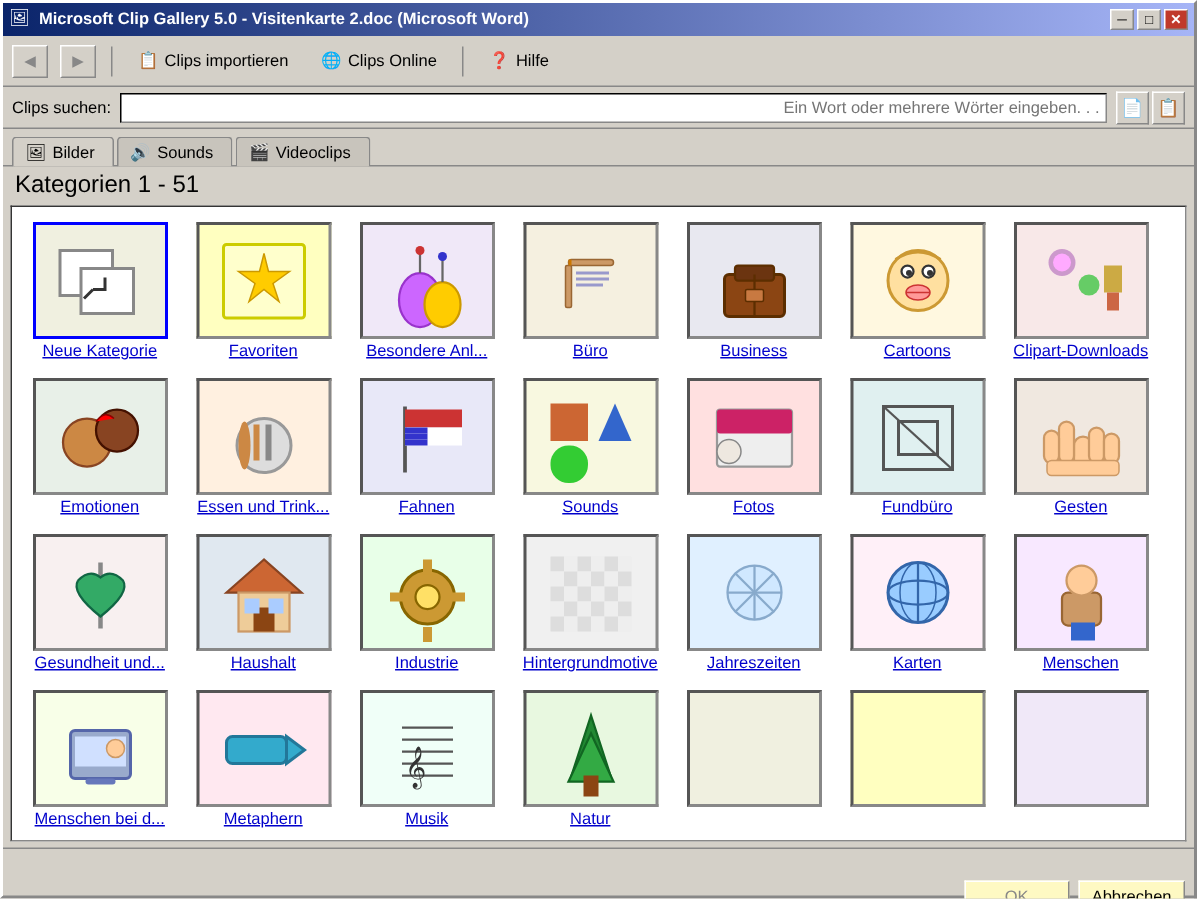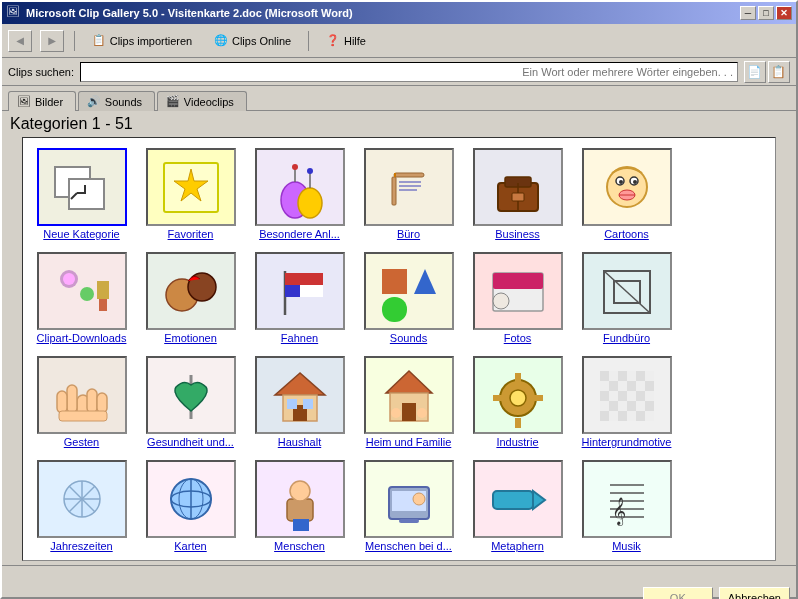--- a/index.html
+++ b/index.html
@@ -79,21 +79,21 @@
       position: relative; top: 1px;
     }
     .tab.active { background: #d4d0c8; z-index: 2; font-weight: normal; }
 
     
     .category-bar { padding: 4px 8px; font-size: 16px; color: #000; }
 
     
     .content-area {
       flex: 1; display: flex; overflow: hidden;
-      border: 1px inset #888; margin: 0 20px 4px; background: white;
+      border: 1px inset #888; margin: 0 5px 4px; background: white;
     }
     .grid-container { flex: 1; overflow-y: auto; padding: 4px; display: flex; flex-wrap: wrap; align-content: flex-start; gap: 0; }
 
     
     .grid-container::-webkit-scrollbar { width: 16px; }
     .grid-container::-webkit-scrollbar-track { background: #d4d0c8; }
     .grid-container::-webkit-scrollbar-thumb { background: #c0bbb0; border: 1px solid #888; }
 
     
     .cat-item {
@@ -274,20 +274,31 @@
           <div class="cat-thumb" style="background: rgb(232, 240, 232);">
             <svg width="70" height="65" viewBox="0 0 70 65">
       <circle cx="26" cy="36" r="16" fill="#cc8844" stroke="#884422" stroke-width="1.5"></circle>
       <circle cx="46" cy="28" r="14" fill="#884422" stroke="#441100" stroke-width="1.5"></circle>
       <path d="M32 22 Q38 14 44 20" fill="red" stroke="darkred" stroke-width="1"></path>
     </svg>
           </div>
           <div class="cat-label">Emotionen</div>
         </div>
         <div class="cat-item">
+          <div class="cat-thumb" style="background: rgb(255, 240, 224);">
+            <svg width="70" height="65" viewBox="0 0 70 65">
+      <circle cx="35" cy="38" r="18" fill="#ddd" stroke="#999" stroke-width="2"></circle>
+      <rect x="28" y="24" width="4" height="24" fill="#cc8844"></rect>
+      <rect x="36" y="24" width="4" height="24" fill="#888"></rect>
+      <ellipse cx="22" cy="38" rx="4" ry="16" fill="#cc8844"></ellipse>
+    </svg>
+          </div>
+          <div class="cat-label">Essen und Trink...</div>
+        </div>
+        <div class="cat-item">
           <div class="cat-thumb" style="background: rgb(232, 232, 248);">
             <svg width="70" height="65" viewBox="0 0 70 65">
       <line x1="20" y1="12" x2="20" y2="56" stroke="#555" stroke-width="2.5"></line>
       <rect x="20" y="14" width="38" height="12" fill="#cc3333"></rect>
       <rect x="20" y="26" width="38" height="12" fill="white"></rect>
       <rect x="20" y="26" width="15" height="4" fill="#3333cc"></rect>
       <rect x="20" y="30" width="15" height="4" fill="#3333cc"></rect>
       <rect x="20" y="34" width="15" height="4" fill="#3333cc"></rect>
     </svg>
           </div>
@@ -349,32 +360,20 @@
           <div class="cat-thumb" style="background: rgb(224, 232, 240);">
             <svg width="70" height="65" viewBox="0 0 70 65">
       <polygon points="35,10 10,32 60,32" fill="#cc6633" stroke="#884422" stroke-width="1.5"></polygon>
       <rect x="18" y="32" width="34" height="26" fill="#eecc99" stroke="#cc9966" stroke-width="1.5"></rect>
       <rect x="28" y="42" width="14" height="16" fill="#8B4513"></rect>
       <rect x="22" y="36" width="10" height="10" fill="#aaccff"></rect>
       <rect x="38" y="36" width="10" height="10" fill="#aaccff"></rect>
     </svg>
           </div>
           <div class="cat-label">Haushalt</div>
-        </div>
-        <div class="cat-item">
-          <div class="cat-thumb" style="background: rgb(248, 255, 224);">
-            <svg width="70" height="65" viewBox="0 0 70 65">
-      <polygon points="35,8 12,30 58,30" fill="#cc6633" stroke="#884422" stroke-width="1.5"></polygon>
-      <rect x="16" y="30" width="38" height="28" fill="#eecc99" stroke="#cc9966" stroke-width="1.5"></rect>
-      <rect x="28" y="40" width="14" height="18" fill="#8B4513"></rect>
-      <circle cx="22" cy="50" r="5" fill="#ffcc99"></circle>
-      <circle cx="48" cy="50" r="5" fill="#ffcc99"></circle>
-    </svg>
-          </div>
-          <div class="cat-label">Heim und Familie</div>
         </div>
         <div class="cat-item">
           <div class="cat-thumb" style="background: rgb(232, 255, 232);">
             <svg width="70" height="65" viewBox="0 0 70 65">
       <circle cx="35" cy="35" r="18" fill="#cc9933" stroke="#886600" stroke-width="2"></circle>
       <circle cx="35" cy="35" r="8" fill="#ffe066" stroke="#886600" stroke-width="1.5"></circle>
       <rect x="32" y="10" width="6" height="10" fill="#cc9933"></rect>
       <rect x="32" y="55" width="6" height="10" fill="#cc9933"></rect>
       <rect x="10" y="32" width="10" height="6" fill="#cc9933"></rect>
       <rect x="50" y="32" width="10" height="6" fill="#cc9933"></rect>

